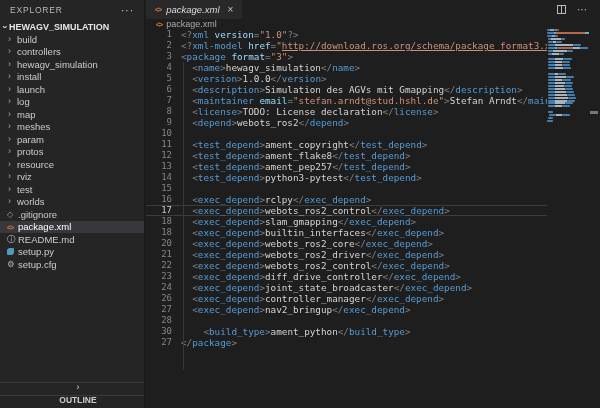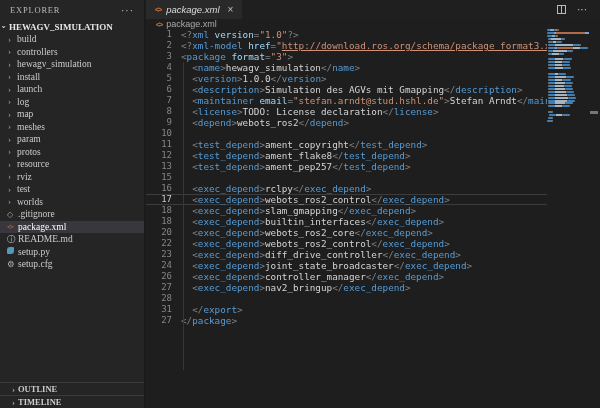--- a/index.html
+++ b/index.html
@@ -2,21 +2,21 @@
 <html><head>
 <meta charset="utf-8">
 <style>
   html,body{margin:0;padding:0;background:#1e1e1e;}
   body{width:600px;height:408px;position:relative;overflow:hidden;
        font-family:"Liberation Sans", sans-serif;
        -webkit-font-smoothing:antialiased;}
 
   
   .sidebar{position:absolute;left:0;top:0;width:145px;height:408px;
-           background:#252526;border-right:1px solid #191919;box-sizing:border-box;font-family:Liberation Serif, serif;}
+           background:#252526;border-right:1px solid #191919;box-sizing:border-box;}
   .sb-title-row{height:20px;display:flex;align-items:center;padding:0 10px;
                 color:#b8b8b8;font-size:8.5px;letter-spacing:.8px;}
   .sb-more{margin-left:auto;color:#cfcfcf;font-size:10px;letter-spacing:1px;cursor:pointer;}
   .sb-root-row{height:13px;display:flex;align-items:center;gap:3px;padding-left:3px;
                font-weight:bold;font-size:9px;color:#e6e6e6;}
   .tree{width:100%;}
   .tree-row{height:12.5px;display:flex;align-items:center;font-size:9.5px;color:#cccccc;cursor:pointer;}
   .tree-row.folder{padding-left:8px;}
   .tree-row.file{padding-left:7px;}
   .tree-row.selected{background:#37373d;color:#ffffff;}
@@ -31,21 +31,21 @@
   .icon-diamond::before{content:"◇";}
   .icon-info{color:#c5c5c5;font-size:8.5px;}
   .icon-info::before{content:"ⓘ";}
   .icon-gear{color:#b0b0b0;font-size:8.5px;}
   .icon-gear::before{content:"⚙";}
   .icon-python{width:7px;height:7px;background:#519aba;border-radius:3px 1px 3px 1px;
                display:inline-block;}
   .sb-sections{position:absolute;bottom:0;left:0;right:0;}
   .section-row{height:12px;display:flex;align-items:center;gap:3px;padding-left:12px;
                font-weight:bold;font-size:8.5px;color:#cccccc;
-               border-top:1px solid #3a3a3a;background:#252526;cursor:pointer;}
+               border-top:1px solid #3a3a3a;background:#252526;cursor:pointer;flex-direction:column;}
 
   
   .editor{position:absolute;left:146px;top:0;width:454px;height:408px;}
   .tabbar{height:19px;background:#1f1f1f;display:flex;align-items:stretch;}
   .tab{background:#292929;display:flex;align-items:center;gap:5px;padding:0 9px;cursor:pointer;}
   .tab-label{font-size:9.5px;font-style:italic;color:#dcdcdc;}
   .tab-close{color:#c0c0c0;font-size:10px;margin-left:3px;cursor:pointer;}
   .tab-actions{margin-left:auto;display:flex;align-items:center;gap:11px;padding-right:13px;}
   .icon-split{width:7px;height:7px;border:1px solid #b9b9b9;position:relative;display:inline-block;cursor:pointer;}
   .icon-split::after{content:"";position:absolute;left:3px;top:0;bottom:0;width:1px;background:#b9b9b9;}
@@ -202,33 +202,35 @@
         <div class="code-line"><span class="gutter">4</span><span class="ltext"><span class="seg-p">  &lt;</span><span class="seg-tag">name</span><span class="seg-p">&gt;</span><span class="seg-txt">hewagv_simulation</span><span class="seg-p">&lt;/</span><span class="seg-tag">name</span><span class="seg-p">&gt;</span></span></div>
         <div class="code-line"><span class="gutter">5</span><span class="ltext"><span class="seg-p">  &lt;</span><span class="seg-tag">version</span><span class="seg-p">&gt;</span><span class="seg-txt">1.0.0</span><span class="seg-p">&lt;/</span><span class="seg-tag">version</span><span class="seg-p">&gt;</span></span></div>
         <div class="code-line"><span class="gutter">6</span><span class="ltext"><span class="seg-p">  &lt;</span><span class="seg-tag">description</span><span class="seg-p">&gt;</span><span class="seg-txt">Simulation des AGVs mit Gmapping</span><span class="seg-p">&lt;/</span><span class="seg-tag">description</span><span class="seg-p">&gt;</span></span></div>
         <div class="code-line"><span class="gutter">7</span><span class="ltext"><span class="seg-p">  &lt;</span><span class="seg-tag">maintainer </span><span class="seg-attr">email</span><span class="seg-p">=</span><span class="seg-str">"stefan.arndt@stud.hshl.de"</span><span class="seg-p">&gt;</span><span class="seg-txt">Stefan Arndt</span><span class="seg-p">&lt;/</span><span class="seg-tag">maintainer</span></span></div>
         <div class="code-line"><span class="gutter">8</span><span class="ltext"><span class="seg-p">  &lt;</span><span class="seg-tag">license</span><span class="seg-p">&gt;</span><span class="seg-txt">TODO: License declaration</span><span class="seg-p">&lt;/</span><span class="seg-tag">license</span><span class="seg-p">&gt;</span></span></div>
         <div class="code-line"><span class="gutter">9</span><span class="ltext"><span class="seg-p">  &lt;</span><span class="seg-tag">depend</span><span class="seg-p">&gt;</span><span class="seg-txt">webots_ros2</span><span class="seg-p">&lt;/</span><span class="seg-tag">depend</span><span class="seg-p">&gt;</span></span></div>
         <div class="code-line"><span class="gutter">10</span><span class="ltext"></span></div>
         <div class="code-line"><span class="gutter">11</span><span class="ltext"><span class="seg-p">  &lt;</span><span class="seg-tag">test_depend</span><span class="seg-p">&gt;</span><span class="seg-txt">ament_copyright</span><span class="seg-p">&lt;/</span><span class="seg-tag">test_depend</span><span class="seg-p">&gt;</span></span></div>
         <div class="code-line"><span class="gutter">12</span><span class="ltext"><span class="seg-p">  &lt;</span><span class="seg-tag">test_depend</span><span class="seg-p">&gt;</span><span class="seg-txt">ament_flake8</span><span class="seg-p">&lt;/</span><span class="seg-tag">test_depend</span><span class="seg-p">&gt;</span></span></div>
         <div class="code-line"><span class="gutter">13</span><span class="ltext"><span class="seg-p">  &lt;</span><span class="seg-tag">test_depend</span><span class="seg-p">&gt;</span><span class="seg-txt">ament_pep257</span><span class="seg-p">&lt;/</span><span class="seg-tag">test_depend</span><span class="seg-p">&gt;</span></span></div>
+        <div class="code-line"><span class="gutter">14</span><span class="ltext"><span class="seg-p">  &lt;</span><span class="seg-tag">test_depend</span><span class="seg-p">&gt;</span><span class="seg-txt">python3-pytest</span><span class="seg-p">&lt;/</span><span class="seg-tag">test_depend</span><span class="seg-p">&gt;</span></span></div>
         <div class="code-line"><span class="gutter">15</span><span class="ltext"></span></div>
         <div class="code-line"><span class="gutter">16</span><span class="ltext"><span class="seg-p">  &lt;</span><span class="seg-tag">exec_depend</span><span class="seg-p">&gt;</span><span class="seg-txt">rclpy</span><span class="seg-p">&lt;/</span><span class="seg-tag">exec_depend</span><span class="seg-p">&gt;</span></span></div>
         <div class="code-line active"><span class="gutter">17</span><span class="ltext"><span class="seg-p">  &lt;</span><span class="seg-tag">exec_depend</span><span class="seg-p">&gt;</span><span class="seg-txt">webots_ros2_control</span><span class="seg-p">&lt;/</span><span class="seg-tag">exec_depend</span><span class="seg-p">&gt;</span></span></div>
         <div class="code-line"><span class="gutter">18</span><span class="ltext"><span class="seg-p">  &lt;</span><span class="seg-tag">exec_depend</span><span class="seg-p">&gt;</span><span class="seg-txt">slam_gmapping</span><span class="seg-p">&lt;/</span><span class="seg-tag">exec_depend</span><span class="seg-p">&gt;</span></span></div>
         <div class="code-line"><span class="gutter">18</span><span class="ltext"><span class="seg-p">  &lt;</span><span class="seg-tag">exec_depend</span><span class="seg-p">&gt;</span><span class="seg-txt">builtin_interfaces</span><span class="seg-p">&lt;/</span><span class="seg-tag">exec_depend</span><span class="seg-p">&gt;</span></span></div>
         <div class="code-line"><span class="gutter">20</span><span class="ltext"><span class="seg-p">  &lt;</span><span class="seg-tag">exec_depend</span><span class="seg-p">&gt;</span><span class="seg-txt">webots_ros2_core</span><span class="seg-p">&lt;/</span><span class="seg-tag">exec_depend</span><span class="seg-p">&gt;</span></span></div>
+        <div class="code-line"><span class="gutter">21</span><span class="ltext"><span class="seg-p">  &lt;</span><span class="seg-tag">exec_depend</span><span class="seg-p">&gt;</span><span class="seg-txt">webots_ros2_driver</span><span class="seg-p">&lt;/</span><span class="seg-tag">exec_depend</span><span class="seg-p">&gt;</span></span></div>
         <div class="code-line"><span class="gutter">22</span><span class="ltext"><span class="seg-p">  &lt;</span><span class="seg-tag">exec_depend</span><span class="seg-p">&gt;</span><span class="seg-txt">webots_ros2_control</span><span class="seg-p">&lt;/</span><span class="seg-tag">exec_depend</span><span class="seg-p">&gt;</span></span></div>
         <div class="code-line"><span class="gutter">23</span><span class="ltext"><span class="seg-p">  &lt;</span><span class="seg-tag">exec_depend</span><span class="seg-p">&gt;</span><span class="seg-txt">diff_drive_controller</span><span class="seg-p">&lt;/</span><span class="seg-tag">exec_depend</span><span class="seg-p">&gt;</span></span></div>
         <div class="code-line"><span class="gutter">24</span><span class="ltext"><span class="seg-p">  &lt;</span><span class="seg-tag">exec_depend</span><span class="seg-p">&gt;</span><span class="seg-txt">joint_state_broadcaster</span><span class="seg-p">&lt;/</span><span class="seg-tag">exec_depend</span><span class="seg-p">&gt;</span></span></div>
         <div class="code-line"><span class="gutter">26</span><span class="ltext"><span class="seg-p">  &lt;</span><span class="seg-tag">exec_depend</span><span class="seg-p">&gt;</span><span class="seg-txt">controller_manager</span><span class="seg-p">&lt;/</span><span class="seg-tag">exec_depend</span><span class="seg-p">&gt;</span></span></div>
         <div class="code-line"><span class="gutter">27</span><span class="ltext"><span class="seg-p">  &lt;</span><span class="seg-tag">exec_depend</span><span class="seg-p">&gt;</span><span class="seg-txt">nav2_bringup</span><span class="seg-p">&lt;/</span><span class="seg-tag">exec_depend</span><span class="seg-p">&gt;</span></span></div>
         <div class="code-line"><span class="gutter">28</span><span class="ltext"></span></div>
-        <div class="code-line"><span class="gutter">31</span><span class="ltext"><span class="seg-p">  &lt;/</span><span class="seg-tag">export</span><span class="seg-p">&gt;</span></span></div>
+        <div class="code-line"><span class="gutter">30</span><span class="ltext"><span class="seg-p">    &lt;</span><span class="seg-tag">build_type</span><span class="seg-p">&gt;</span><span class="seg-txt">ament_python</span><span class="seg-p">&lt;/</span><span class="seg-tag">build_type</span><span class="seg-p">&gt;</span></span></div>
         <div class="code-line"><span class="gutter">27</span><span class="ltext"><span class="seg-p">&lt;/</span><span class="seg-tag">package</span><span class="seg-p">&gt;</span></span></div>
       </div>
     <div class="indent-guide"></div>
     <div class="minimap" id="minimap">
         <div class="mm-line">
           <span class="mm-p" style="width: 1.1px; flex: 0 0 auto;"></span>
           <span class="mm-tag" style="width: 2.2px; flex: 0 0 auto;"></span>
           <span class="mm-attr" style="width: 3.85px; flex: 0 0 auto;"></span>
           <span class="mm-p" style="width: 0.55px; flex: 0 0 auto;"></span>
           <span class="mm-str" style="width: 2.75px; flex: 0 0 auto;"></span>

